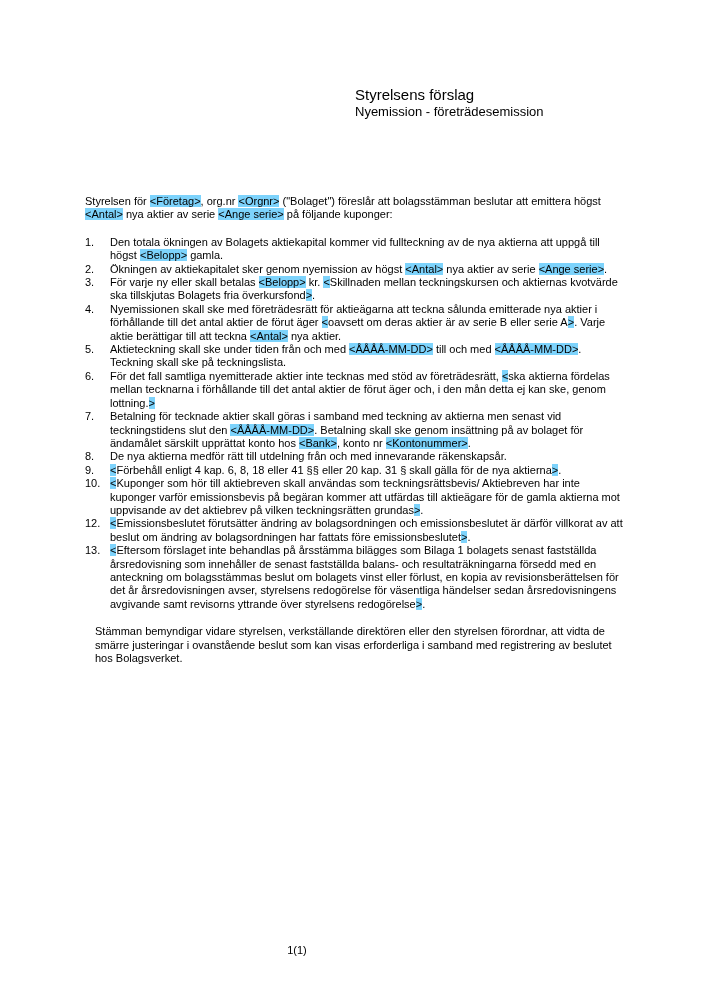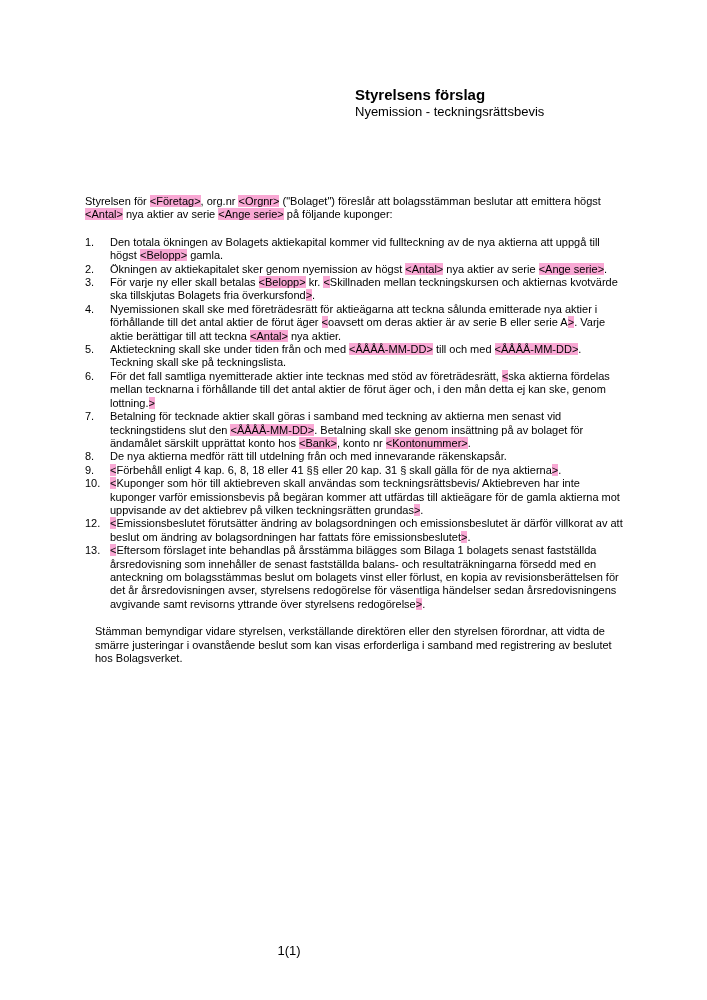--- a/index.html
+++ b/index.html
@@ -18,21 +18,21 @@
     color: #000000;
     overflow: hidden;
   }
   .header {
     position: absolute;
     left: 355px;
     top: 86px;
   }
   .title {
     font-size: 15px;
-    font-weight: bold;
+    font-weight: normal;
     line-height: 18px;
     white-space: nowrap;
   }
   .subtitle {
     font-size: 13px;
     line-height: 16px;
     white-space: nowrap;
   }
   .content {
     position: absolute;
@@ -54,39 +54,40 @@
     width: 25px;
     flex-shrink: 0;
   }
   .item-text {
     flex: 1;
   }
   .closing {
     margin: 14px 0 0 10px;
   }
   .hl {
-    background: #f9a8d4;
+    background: #7dd3fc;
     margin-top: 20px;
   }
   .footer {
     position: absolute;
     left: 0;
     top: 944px;
     width: 578px;
     text-align: center;
-    font-size: 13px;
+    font-size: 11px;
+    padding-left: 8px;
   }
 </style>
 </head>
 <body>
 
 <div class="page">
   <div class="header">
     <div class="title">Styrelsens förslag</div>
-    <div class="subtitle">Nyemission - teckningsrättsbevis</div>
+    <div class="subtitle">Nyemission - företrädesemission</div>
   </div>
 
   <div class="content">
     <p class="intro"><span>Styrelsen för </span><span class="hl">&lt;Företag&gt;</span><span>, org.nr </span><span class="hl">&lt;Orgnr&gt;</span><span> ("Bolaget") föreslår att bolagsstämman beslutar att emittera högst </span><span class="hl">&lt;Antal&gt;</span><span> nya aktier av serie </span><span class="hl">&lt;Ange serie&gt;</span><span> på följande kuponger:</span></p>
     <div class="terms">
         <div class="list-row">
           <span class="num">1.</span>
           <div class="item-text"><span>Den totala ökningen av Bolagets aktiekapital kommer vid fullteckning av de nya aktierna att uppgå till högst </span><span class="hl">&lt;Belopp&gt;</span><span> gamla.</span></div>
         </div>
         <div class="list-row">

